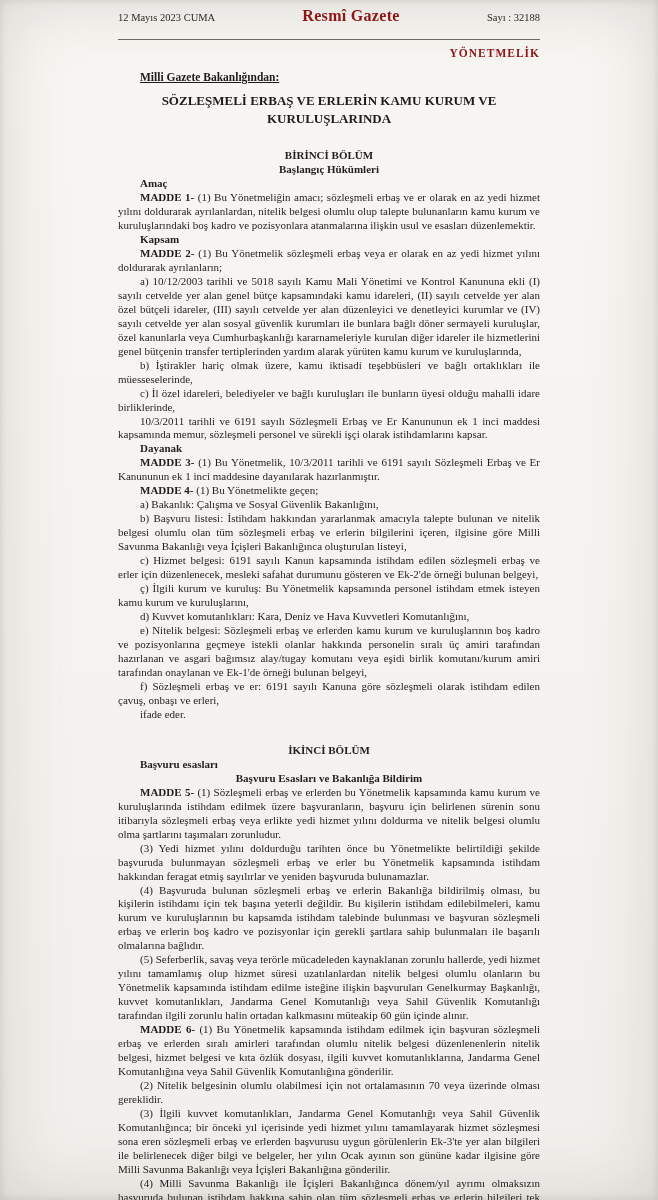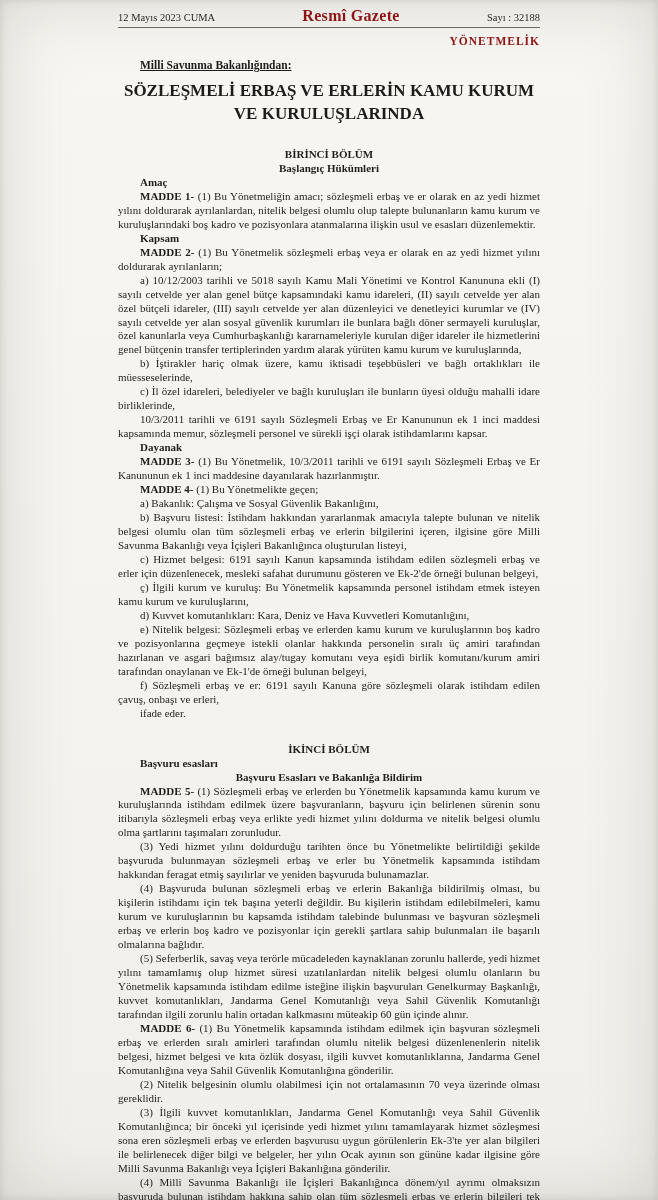--- a/index.html
+++ b/index.html
@@ -11,42 +11,42 @@
     background:linear-gradient(180deg,#f7f6f2 0%, #f4f3ef 55%, #f1efeb 100%);
     box-shadow: inset 0 0 70px rgba(110,104,92,.22), inset 0 0 8px rgba(90,85,75,.18);
     overflow:hidden;
     color:#1d1c1a;
     font-family:"Liberation Serif","DejaVu Serif",serif;
   }
   .inner { padding:7px 118px 0 118px; }
 
   .gz-header{
     display:flex; justify-content:space-between; align-items:baseline;
-    padding-bottom:2px;
+    padding-bottom:14px;
     border-bottom:1.4px solid #6d675e;
   }
   .gz-date,.gz-issue{ font-size:10.5px; color:#2a2925; white-space:nowrap; }
   .gz-title{
     font-size:16px; font-weight:bold; letter-spacing:.3px;
     color:#8d1515;
   }
   .section-label{
     margin-top:7px; text-align:right;
     font-size:11.5px; font-weight:bold; letter-spacing:1px;
     color:#8d1515;
   }
   .issuer{
     margin-top:12px;
     font-size:11.5px; font-weight:bold;
     text-indent:22px;
   }
   .issuer span{ text-decoration:underline; }
   .doc-title{
     margin-top:9px; text-align:center;
-    font-size:17px; font-weight:bold; line-height:1.35;
+    font-size:13px; font-weight:bold; line-height:1.35;
   }
   .doc-body{ margin-top:2px; }
   .para{
     font-size:11px; line-height:1.27;
     text-align:justify; text-indent:22px;
     color:#201f1c;
   }
   .para.chapter{
     margin-top:22px; text-align:center; font-weight:bold; text-indent:0;
   }
@@ -66,21 +66,21 @@
 
     <div class="gz-header">
       <span class="gz-date">12 Mayıs 2023 CUMA</span>
       <span class="gz-title">Resmî Gazete</span>
       <span class="gz-issue">Sayı : 32188</span>
     </div>
 
     <div class="section-label">YÖNETMELİK</div>
 
     <div class="issuer">
-      <span>Milli Savunma Bakanlığından:</span>
+      <span>Milli Gazete Bakanlığından:</span>
     </div>
 
     <div class="doc-title">
       <div>SÖZLEŞMELİ ERBAŞ VE ERLERİN KAMU KURUM VE KURULUŞLARINDA</div>
     </div>
 
     <div class="doc-body">
         <p class="para chapter">BİRİNCİ BÖLÜM</p>
         <p class="para chapter-sub">Başlangıç Hükümleri</p>
         <p class="para subhead">Amaç</p>

